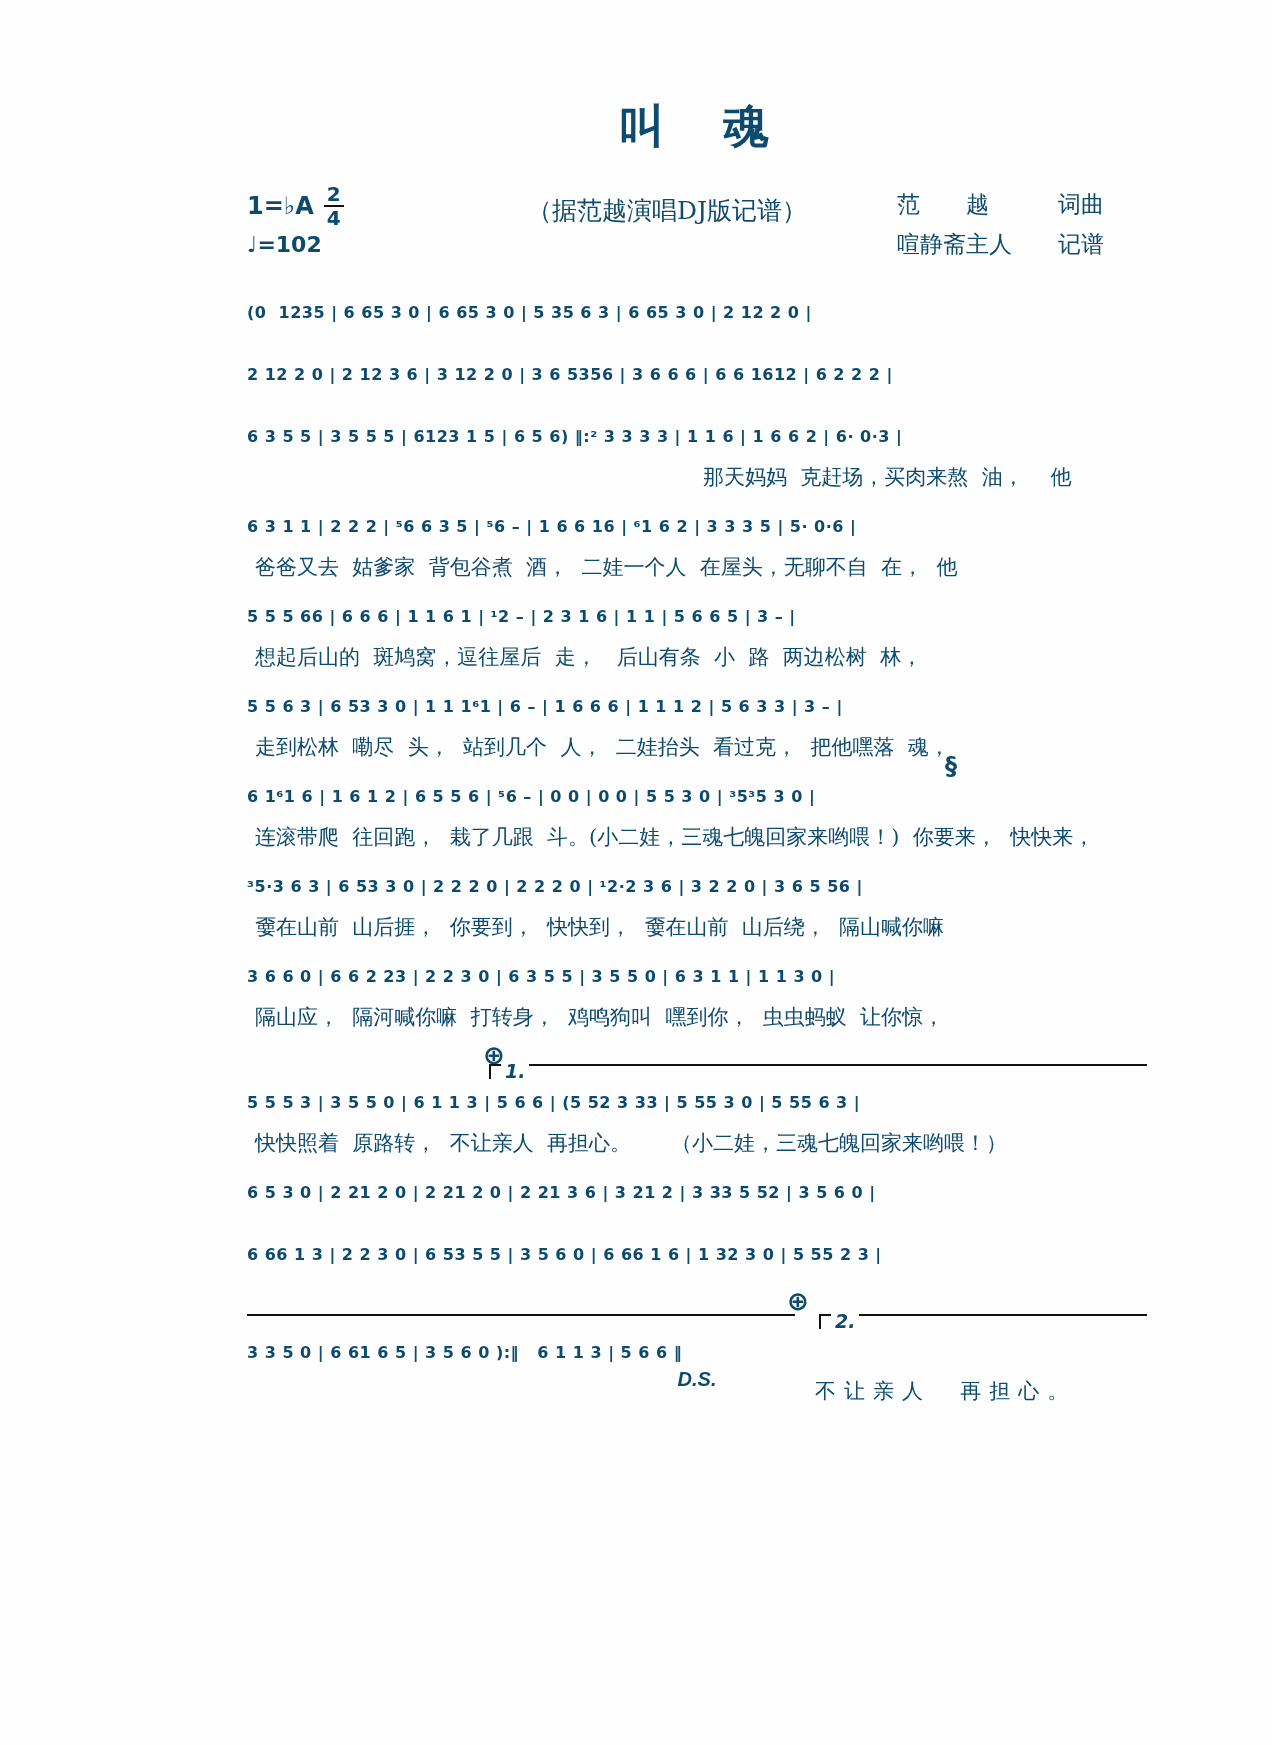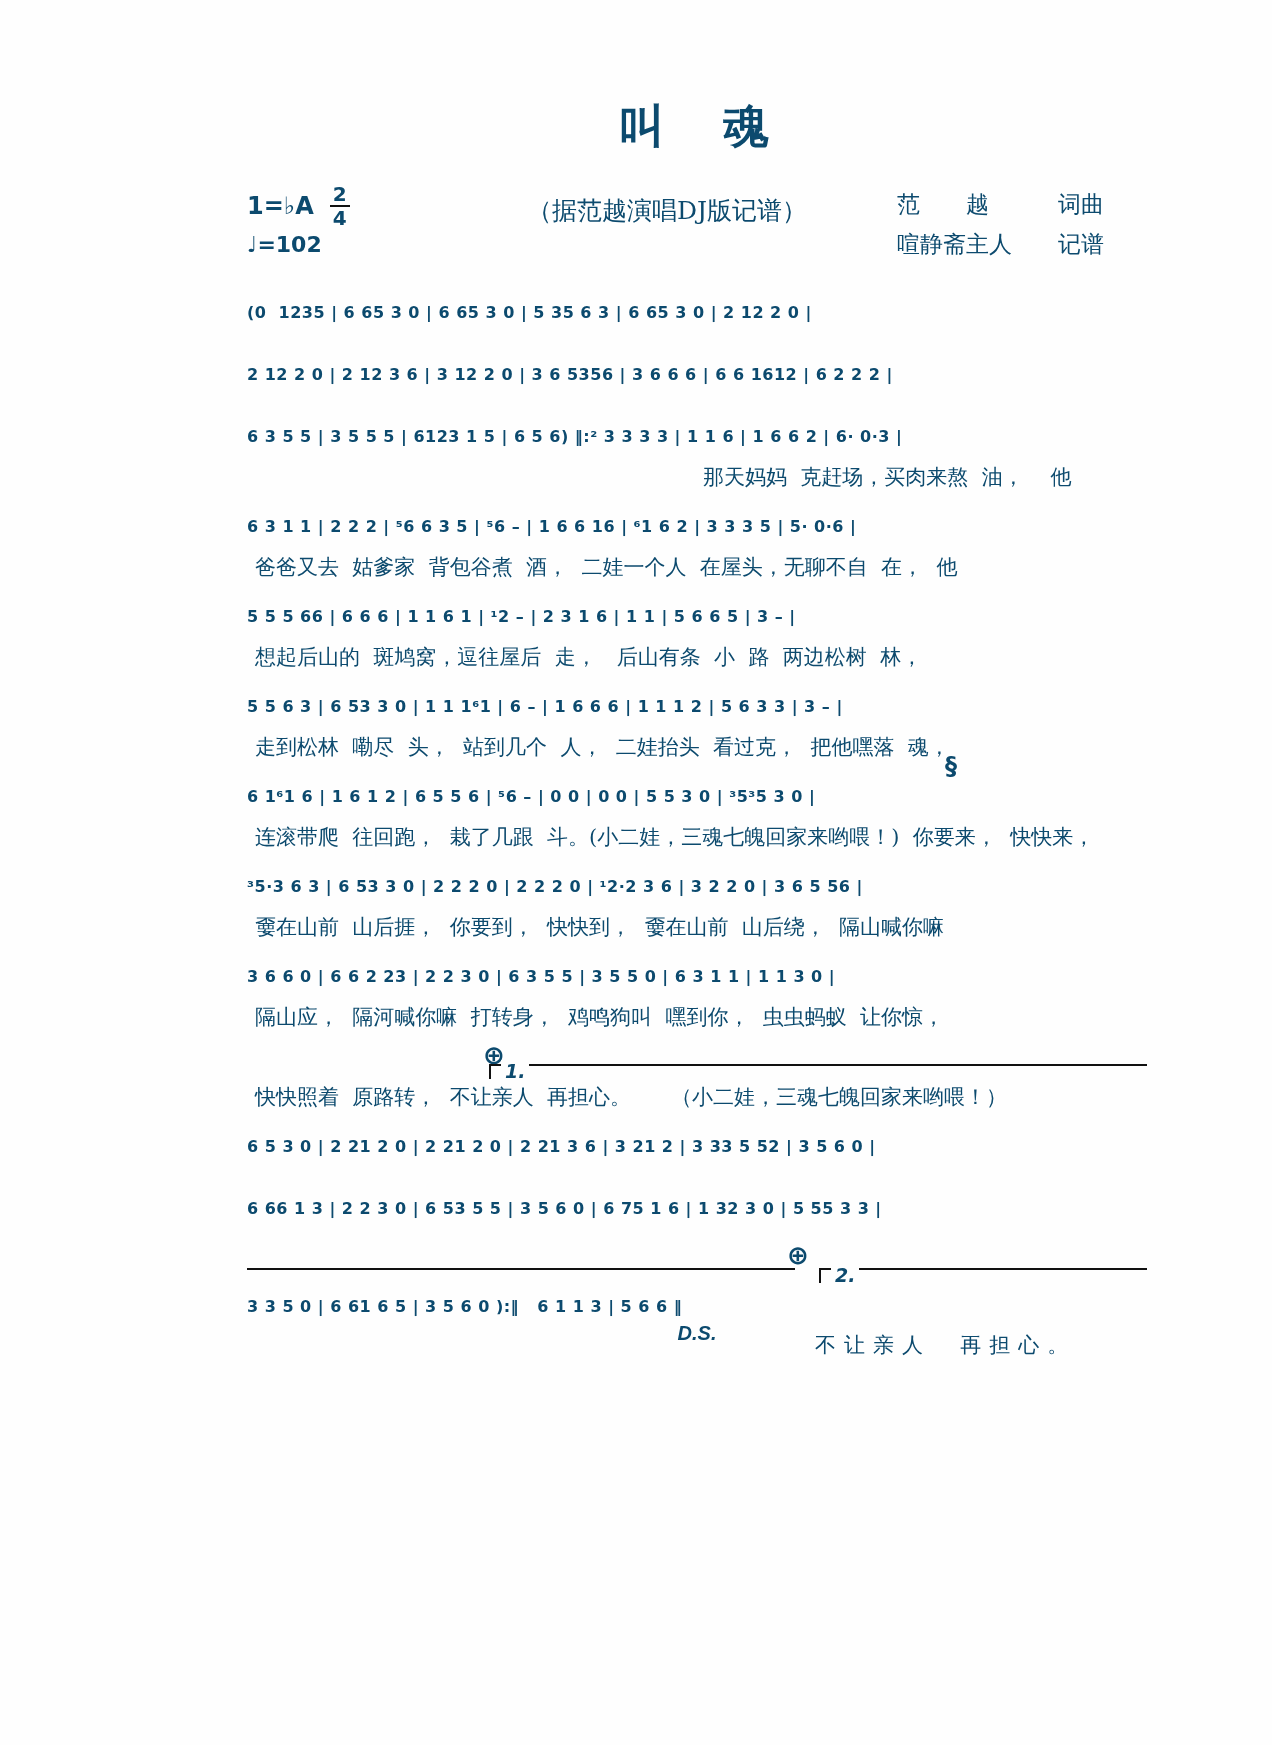--- a/index.html
+++ b/index.html
@@ -16,21 +16,21 @@
   
   .title{
     text-align:center;
     font-size:46px;font-weight:bold;
     font-family:"DejaVu Serif",serif;
     letter-spacing:6px;
     margin-bottom:26px;
   }
   .header-row{display:flex;align-items:flex-start;margin-bottom:26px;}
   .keyblock{width:190px;flex:none;font-weight:bold;font-size:24px;line-height:34px;}
-  .keyline{display:flex;align-items:center;gap:12px;}
+  .keyline{display:flex;align-items:center;gap:6px;}
   .meter{display:inline-block;text-align:center;font-size:20px;line-height:1;vertical-align:middle;margin-left:4px;}
   .meter .num{display:block;border-bottom:2px solid #111;padding:0 3px 1px;}
   .meter .den{display:block;padding-top:1px;}
   .tempo{font-size:22px;font-weight:bold;}
   .subtitle{
     flex:1;text-align:center;
     font-family:"DejaVu Serif",serif;
     font-size:25px;padding-top:10px;white-space:nowrap;
   }
   .credits{
@@ -150,29 +150,30 @@
     </div>
 
     <div class="volta-row v1">
       <span class="coda">⊕</span>
       <div class="volta-bracket">
         <span class="volta-label">1.</span>
       </div>
     </div>
 
     <div class="system">
+      <div class="notation">5 5 5 3 | 3 5 5 0 | 6 1 1 3 | 5 6 6 | (5 52 3 33 | 5 55 3 0 | 5 55 6 3 |</div>
       <div class="lyrics">快快照着  原路转，  不让亲人  再担心。      （小二娃，三魂七魄回家来哟喂！）</div>
     </div>
 
     <div class="system sys-nolyr">
       <div class="notation">6 5 3 0 | 2 21 2 0 | 2 21 2 0 | 2 21 3 6 | 3 21 2 | 3 33 5 52 | 3 5 6 0 |</div>
     </div>
 
     <div class="system sys-nolyr">
-      <div class="notation">6 66 1 3 | 2 2 3 0 | 6 53 5 5 | 3 5 6 0 | 6 75 1 6 | 1 32 3 0 | 5 55 3 3 |</div>
+      <div class="notation">6 66 1 3 | 2 2 3 0 | 6 53 5 5 | 3 5 6 0 | 6 66 1 6 | 1 32 3 0 | 5 55 2 3 |</div>
     </div>
 
     <div class="volta-row v2">
       <div class="preline"></div>
       <span class="coda">⊕</span>
       <div class="volta-bracket">
         <span class="volta-label">2.</span>
       </div>
     </div>
 

